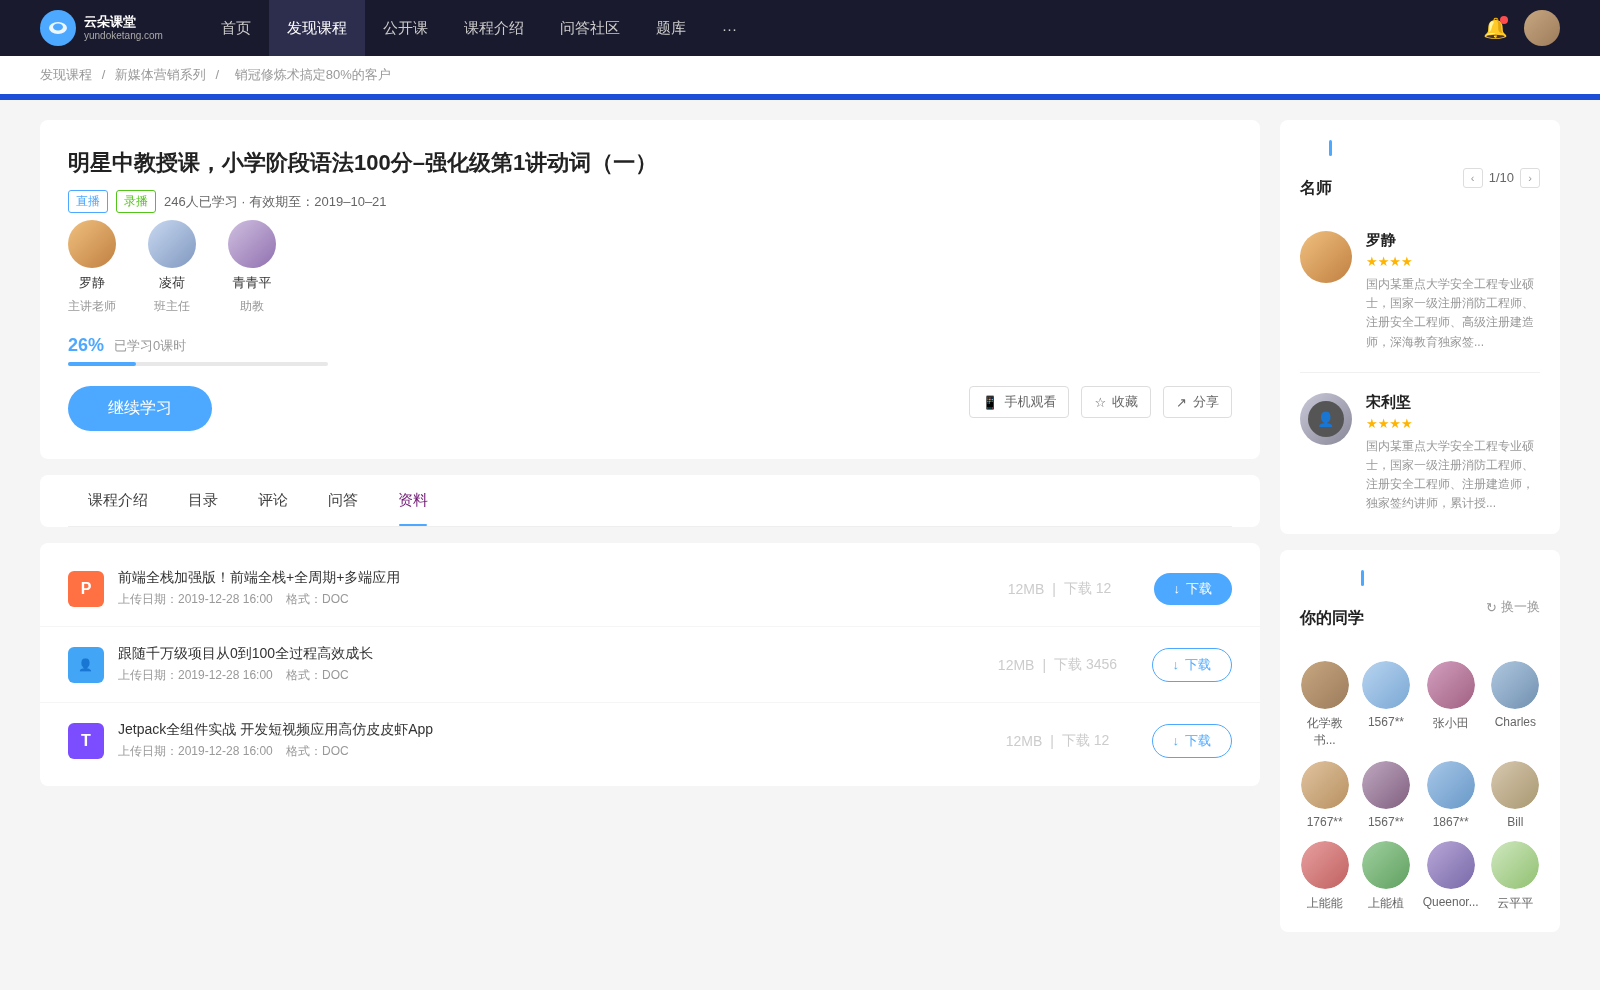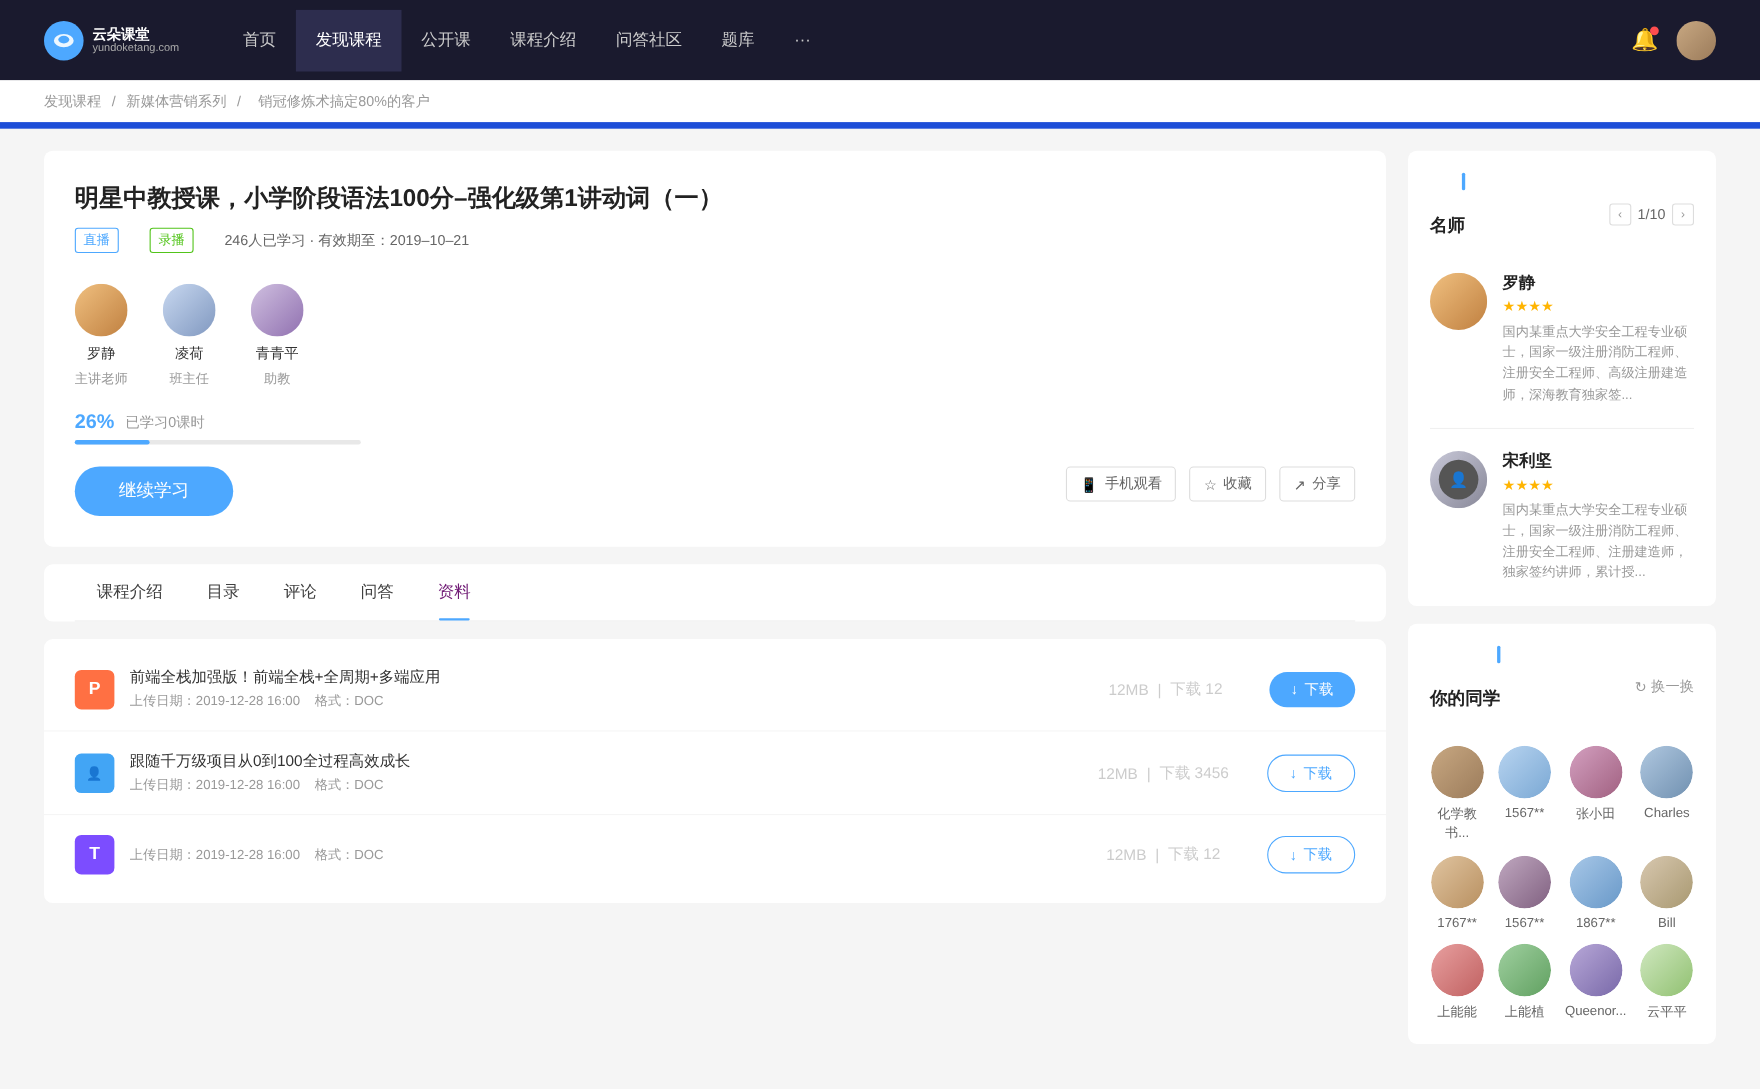--- a/index.html
+++ b/index.html
@@ -1,19 +1,19 @@
 <!DOCTYPE html>
 <html><head>
   <meta charset="utf-8">
   <style>
     * { box-sizing: border-box; margin: 0; padding: 0; }
     body { font-family: -apple-system, BlinkMacSystemFont, "PingFang SC", "Microsoft YaHei", sans-serif; background: #f5f5f5; font-size: 14px; color: #333; }
 
     
-    .nav { background: #1a1a2e; height: 73px; display: flex; align-items: center; padding: 0 40px; }
+    .nav { background: #1a1a2e; height: 56px; display: flex; align-items: center; padding: 0 40px; }
     .nav-logo { display: flex; align-items: center; gap: 8px; margin-right: 40px; }
     .nav-logo-icon { width: 36px; height: 36px; background: #4da8ff; border-radius: 50%; display: flex; align-items: center; justify-content: center; }
     .nav-logo-text { color: #fff; font-size: 13px; line-height: 1.2; }
     .nav-logo-text span { display: block; font-size: 10px; color: #aaa; }
     .nav-items { display: flex; gap: 0; flex: 1; }
     .nav-item { color: #ccc; padding: 0 18px; height: 56px; display: flex; align-items: center; cursor: pointer; font-size: 15px; }
     .nav-item.active { background: #2d2d4e; color: #fff; }
     .nav-right { display: flex; align-items: center; gap: 16px; margin-left: auto; }
     .nav-bell { color: #ccc; font-size: 20px; position: relative; cursor: pointer; }
     .nav-bell-dot { width: 8px; height: 8px; background: #ff4d4f; border-radius: 50%; position: absolute; top: 0; right: 0; }
@@ -27,21 +27,21 @@
 
     
     .main { display: flex; gap: 20px; padding: 20px 40px; max-width: 1600px; }
 
     
     .left-panel { flex: 1; }
 
     
     .course-header { background: #fff; border-radius: 8px; padding: 28px; margin-bottom: 16px; }
     .course-title { font-size: 22px; font-weight: 600; color: #222; margin-bottom: 12px; }
-    .course-meta { display: flex; align-items: center; gap: 28px; margin-bottom: 28px; }
+    .course-meta { display: flex; align-items: center; gap: 8px; margin-bottom: 7px; }
     .badge { padding: 2px 7px; border-radius: 3px; font-size: 12px; border: 1px solid; }
     .badge-live { color: #4da8ff; border-color: #4da8ff; }
     .badge-record { color: #52c41a; border-color: #52c41a; }
     .course-info { color: #666; font-size: 13px; }
     .teachers { display: flex; gap: 32px; margin-bottom: 20px; }
     .teacher { display: flex; flex-direction: column; align-items: center; gap: 6px; }
     .teacher-avatar { width: 48px; height: 48px; border-radius: 50%; overflow: hidden; }
     .teacher-avatar-bg { width: 100%; height: 100%; }
     .teacher-name { font-size: 13px; color: #333; }
     .teacher-role { font-size: 12px; color: #999; }
@@ -279,20 +279,21 @@
           <span>下载 3456</span>
         </div>
         <button class="btn-download">
           <span>↓</span> 下载
         </button>
       </div>
 
       <div class="material-item">
         <div class="material-icon material-icon-t">T</div>
         <div class="material-info">
+          <div class="material-title">Jetpack全组件实战 开发短视频应用高仿皮皮虾App</div>
           <div class="material-sub">上传日期：2019-12-28  16:00 &nbsp;&nbsp; 格式：DOC</div>
         </div>
         <div class="material-stats">
           <span>12MB</span>
           <span class="divider">|</span>
           <span>下载 12</span>
         </div>
         <button class="btn-download">
           <span>↓</span> 下载
         </button>

